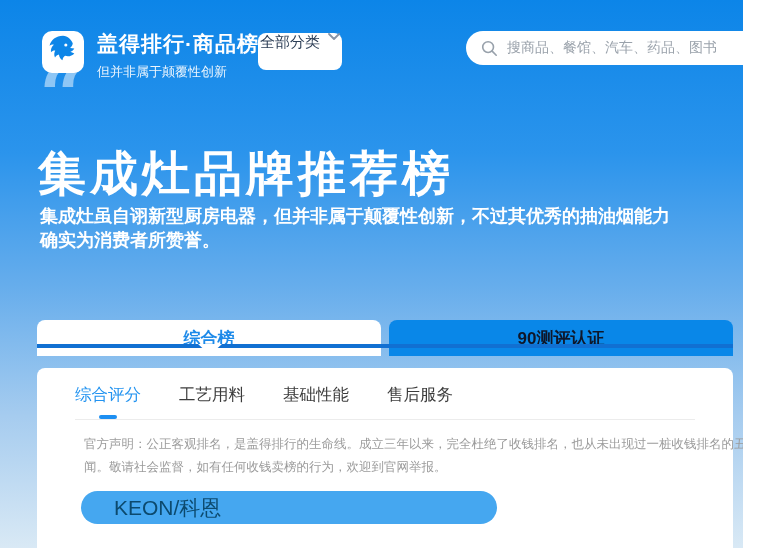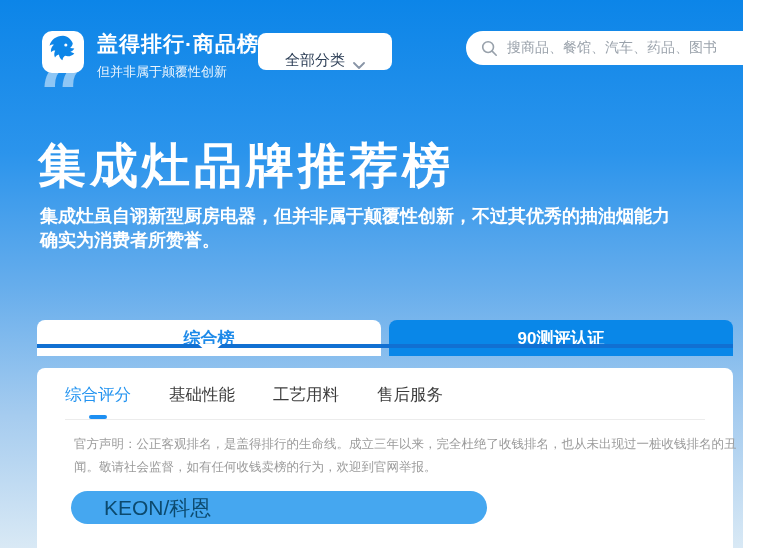--- a/index.html
+++ b/index.html
@@ -12,62 +12,62 @@
   .logo {
     position:absolute; left:42px; top:31px; width:42px; height:42px;
     background:#fff; border-radius:10px; display:flex; align-items:center; justify-content:center;
     cursor:pointer;
   }
   .brand-text { position:absolute; left:97px; top:30px; color:#fff; }
   .brand-title { font-size:21px; font-weight:700; letter-spacing:1px; }
   .brand-sub { font-size:13px; margin-top:5px; opacity:.92; }
   .category-btn {
     position:absolute; left:258px; top:33px; height:37px; background:#fff; border:none;
-    border-radius:8px; display:flex; align-items:flex-end; gap:8px; padding:0 27px;
+    border-radius:8px; display:flex; align-items:flex-start; gap:8px; padding:0 2px;
     font-size:15px; color:#2c3e56; font-family:inherit; cursor:pointer;
   }
   .search {
     position:absolute; left:466px; top:31px; width:330px; height:34px; background:#fff;
     border-radius:17px; display:flex; align-items:center; padding-left:14px;
   }
   .search input {
     border:none; outline:none; background:transparent; font-size:14px; color:#333;
     width:250px; margin-left:9px; font-family:Liberation Mono, monospace;
   }
   .search input::placeholder { color:#9aa2ab; }
   
   .quote {
     position:absolute; left:39px; top:76px; font-size:80px; line-height:40px; height:44px;
     color:rgba(255,255,255,.5); font-family:"DejaVu Serif",serif; font-weight:bold; pointer-events:none;
   }
   .hero-title {
-    position:absolute; left:38px; top:134px; font-size:48px; font-weight:700;
+    position:absolute; left:38px; top:142px; font-size:48px; font-weight:700;
     color:#fff; letter-spacing:4px; white-space:nowrap;
   }
   .hero-desc {
     position:absolute; left:40px; top:204px; width:630px; font-size:18px; font-weight:600;
     color:#fff; line-height:24px;
   }
   
   .tabs { position:absolute; left:37px; top:320px; width:696px; display:flex; gap:8px; }
   .tab {
     flex:1; height:36px; border-radius:8px 8px 0 0; display:flex; align-items:center;
     justify-content:center; font-size:17px; font-weight:600; cursor:pointer;
   }
   .tab.active { background:#fff; color:#1d8ae9; }
-  .tab.inactive { background:#0987e8; color:#ffffff; }
+  .tab.inactive { background:#0987e8; color:#0f172a; }
   .tab-bar { position:absolute; left:37px; top:344px; width:696px; height:4px; background:#1170d2; }
   .tab-notch {
     position:absolute; left:161px; top:0; width:0; height:0; z-index:2;
     border-left:12px solid transparent; border-right:12px solid transparent; border-top:11px solid #fff;
   }
   
   .card {
     position:absolute; left:37px; top:368px; width:696px; height:180px; background:#fff;
-    border-radius:8px 8px 0 0; padding:16px 28px 0;
+    border-radius:8px 8px 0 0; padding:16px 38px 0;
   }
   .board-nav { display:flex; gap:38px; border-bottom:1px solid #ececec; }
   .nav-item {
     font-size:16.5px; color:#3c3c3c; padding-bottom:13px; position:relative;
     cursor:pointer; white-space:nowrap;
   }
   .nav-item.active { color:#2293f0; }
   .nav-item.active::after {
     content:""; position:absolute; left:50%; transform:translateX(-50%); bottom:0;
     width:18px; height:4px; border-radius:2px; background:#1d8ff2;
@@ -122,22 +122,22 @@
     <div class="tab active">综合榜</div>
     <div class="tab inactive">90测评认证</div>
   </div>
   <div class="tab-bar">
     <div class="tab-notch"></div>
   </div>
 
   <div class="card">
     <div class="board-nav">
       <div class="nav-item active">综合评分</div>
+      <div class="nav-item">工艺用料</div>
       <div class="nav-item">基础性能</div>
-      <div class="nav-item">工艺用料</div>
       <div class="nav-item">售后服务</div>
     </div>
     <div class="disclaimer">官方声明：公正客观排名，是盖得排行的生命线。成立三年以来，完全杜绝了收钱排名，也从未出现过一桩收钱排名的丑闻。敬请社会监督，如有任何收钱卖榜的行为，欢迎到官网举报。</div>
     <div class="pill">
       <span>KEON/科恩</span>
     </div>
   </div>
 
 </div>
 

